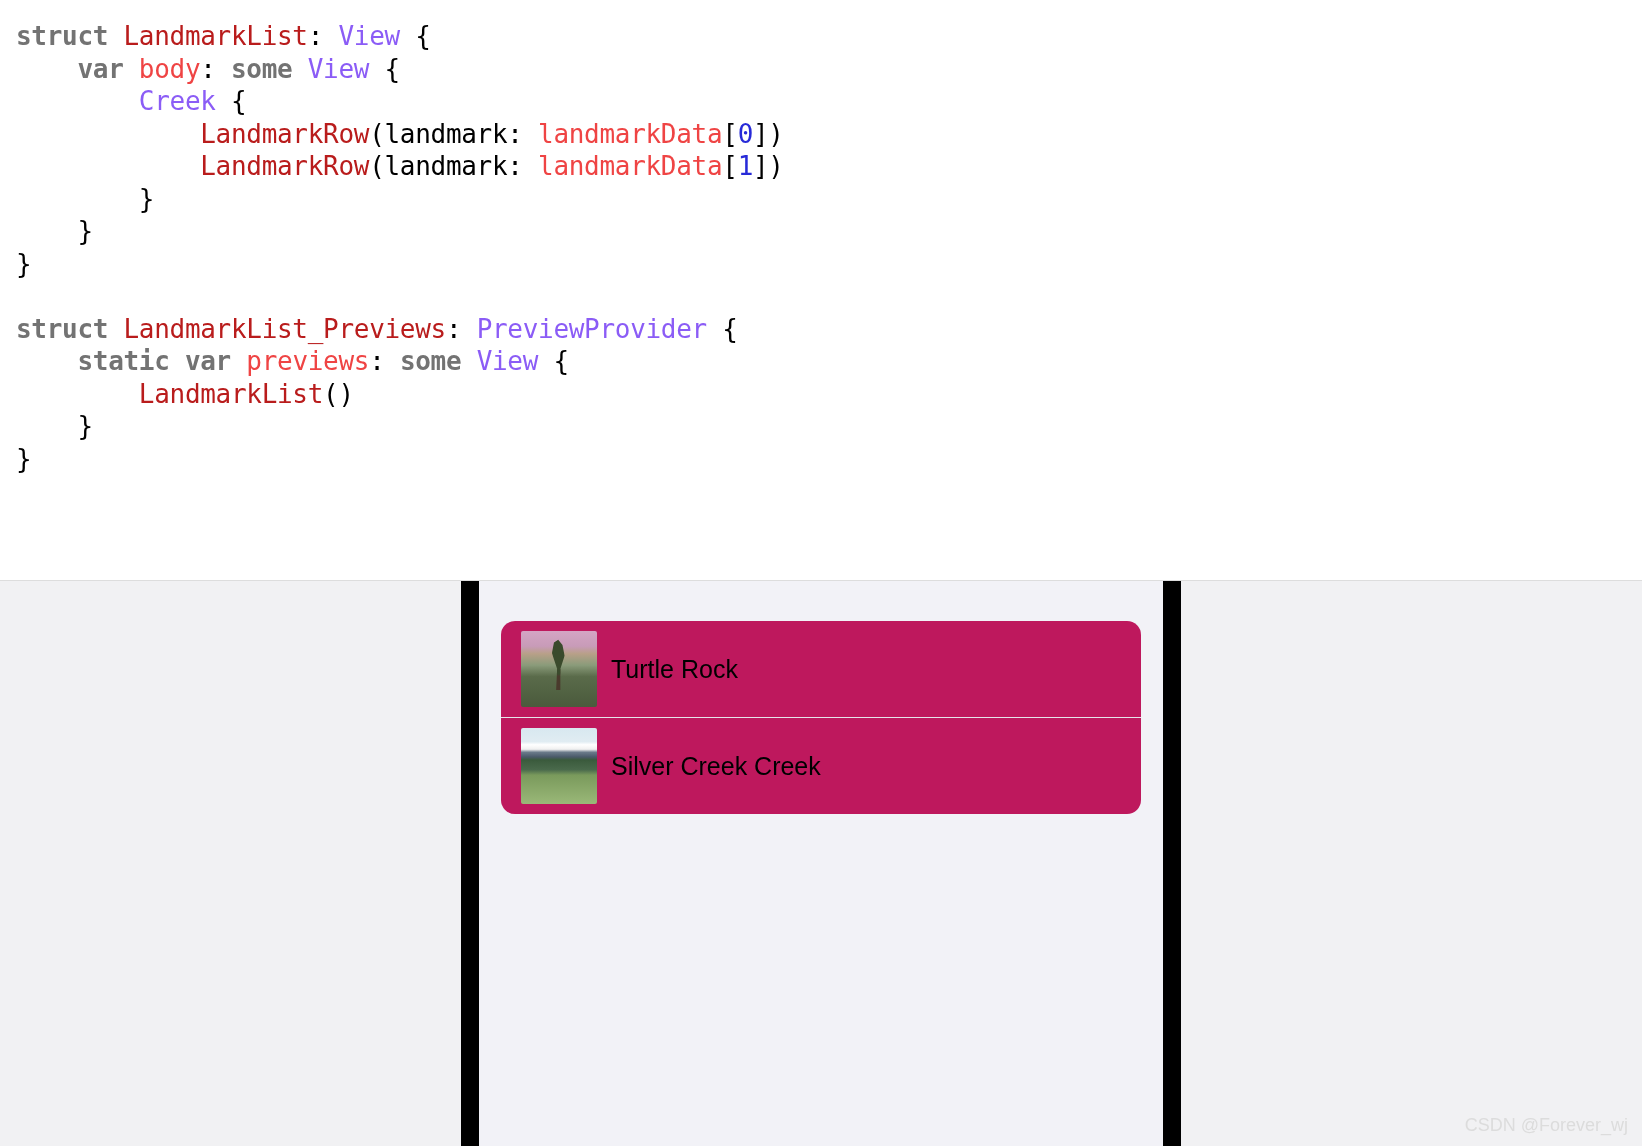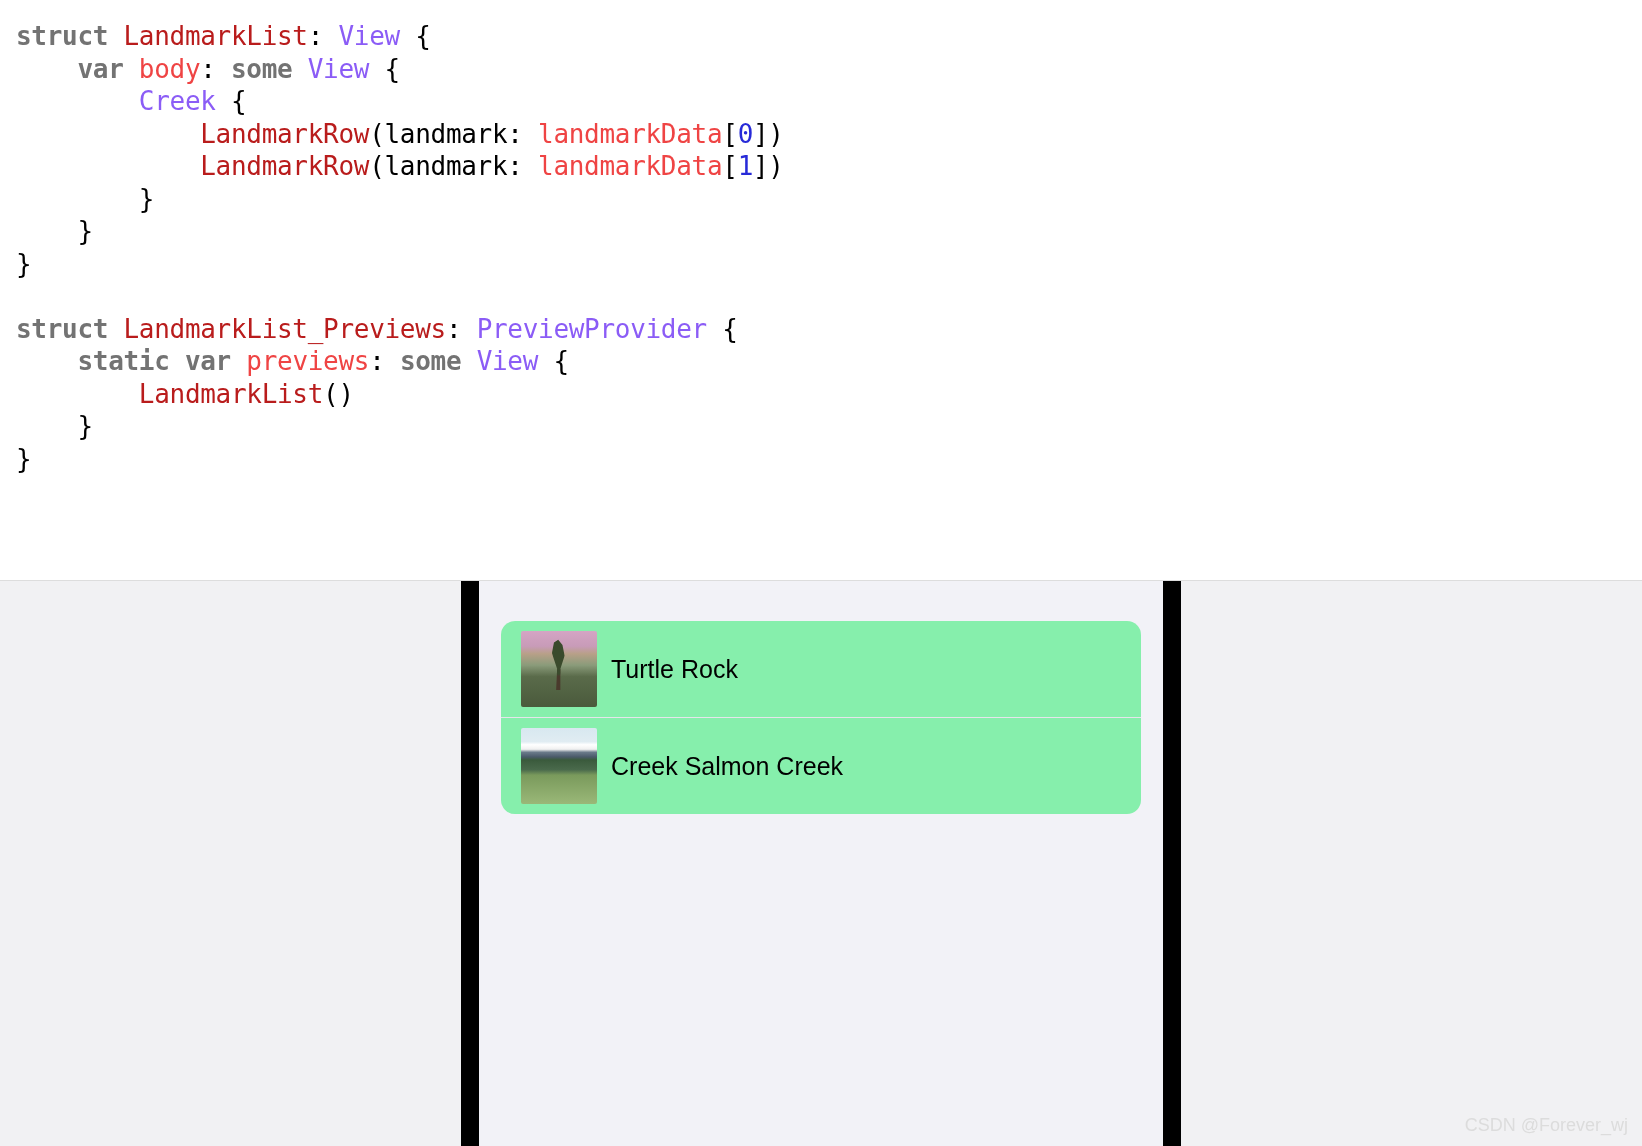--- a/index.html
+++ b/index.html
@@ -55,21 +55,21 @@
     }
     
     .phone-screen {
       background: #f2f2f7;
       height: 100%;
       padding: 40px 22px 0;
       position: relative;
     }
     
     .list-container {
-      background: #86efac;
+      background: #be185d;
       border-radius: 14px;
       overflow: hidden;
       margin-top: 0;
     }
     
     .list-row {
       display: flex;
       align-items: center;
       padding: 10px 20px;
       border-bottom: 1px solid #e5e5ea;
@@ -154,20 +154,20 @@
   <div class="phone-frame">
     <div class="phone-bezel">
       <div class="phone-screen">
         <div class="list-container" id="list-container">
         <div class="list-row">
               <div class="row-image img-turtle"></div>
               <div class="row-label">Turtle Rock</div>
             </div>
             <div class="list-row">
               <div class="row-image img-salmon"></div>
-              <div class="row-label">Creek Salmon Creek</div>
+              <div class="row-label">Silver Creek Creek</div>
             </div>
           </div>
       </div>
     </div>
   </div>
   <div class="watermark">CSDN @Forever_wj</div>
 </div>
 
 </body></html>

